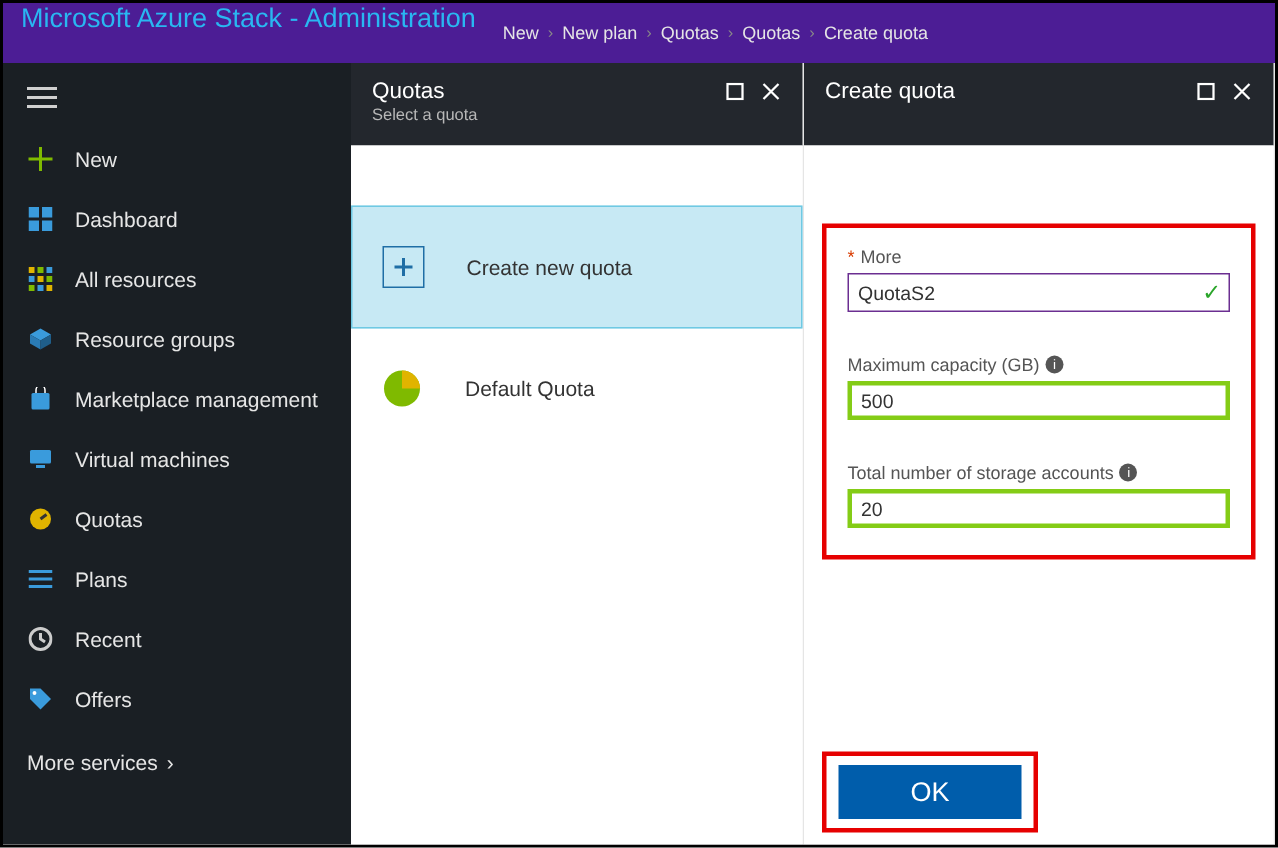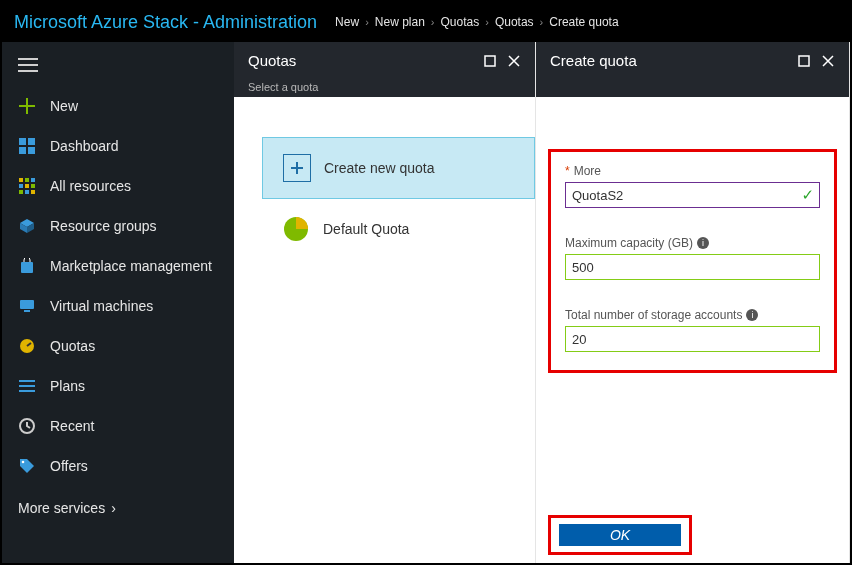--- a/index.html
+++ b/index.html
@@ -1,19 +1,19 @@
 <!DOCTYPE html>
 <html><head>
 <meta charset="utf-8">
 <style>
   * { box-sizing: border-box; margin: 0; padding: 0; }
   body { font-family: "Segoe UI", Arial, sans-serif; background: #fff; width: 852px; height: 565px; overflow: hidden; border: 2px solid #000; }
   
   
-  .topbar { height: 40px; background: #000000; display: flex; align-items: center; padding: 0 12px; color: #fff; }
+  .topbar { height: 40px; background: #4c1d95; display: flex; padding: 0 12px; color: #fff; }
   .topbar-title { color: #29b7f1; font-size: 18px; font-weight: 300; }
   .breadcrumb { display: flex; align-items: center; margin-left: 18px; font-size: 12px; color: #e5e5e5; gap: 6px; }
   .breadcrumb .crumb { color: #e5e5e5; }
   .breadcrumb .chev { color: #888; font-size: 11px; }
 
   .main { display: flex; height: calc(565px - 40px - 4px); }
 
   
   .sidebar { width: 232px; background: #1a1f24; color: #d0d0d0; display: flex; flex-direction: column; padding-top: 6px; }
   .hamburger { padding: 10px 16px 14px 16px; }
@@ -26,43 +26,43 @@
 
   
   .blades { flex: 1; display: flex; background: #fff; }
   .blade { border-right: 1px solid #e5e5e5; display: flex; flex-direction: column; }
   .blade.quotas { width: 302px; }
   .blade.create { flex:1; }
 
   .blade-header { background: #23272d; color: #fff; padding: 10px 14px 10px 14px; display: flex; align-items: flex-start; justify-content: space-between; height: 55px; }
   .blade-titlebox { display: flex; flex-direction: column; }
   .blade-title { font-size: 15px; font-weight: 400; }
-  .blade-sub { font-size: 11px; color: #b8b8b8; margin-top: 12px; }
+  .blade-sub { font-size: 11px; color: #b8b8b8; margin-top: 2px; }
   .blade-controls { display: flex; gap: 10px; align-items: center; margin-top: 2px; }
   .win-ico { width: 14px; height: 14px; display:inline-flex; align-items:center; justify-content:center; color:#fff; cursor:pointer; }
 
   .blade-body { flex:1; background:#fff; position:relative; padding-top: 40px; }
 
-  .quota-list-item { display:flex; align-items:center; padding: 14px 18px; gap: 11px; font-size: 14px; color:#333; cursor:pointer;margin-left:28px; }
+  .quota-list-item { display:flex; align-items:center; padding: 24px 18px; gap: 26px; font-size: 14px; color:#333; cursor:pointer; }
   .quota-list-item.selected { background:#c7e9f4; border:1px solid #6fc9e3; }
   .qi-icon { width:32px; height:32px; display:flex; align-items:center; justify-content:center; }
   .plusbox { width:28px; height:28px; border:1px solid #1f6ea5; display:flex; align-items:center; justify-content:center; }
   .plusbox svg path { stroke:#1f6ea5; }
 
   .form-highlight { margin: 12px 12px 0 12px; border:3px solid #e60000; padding: 12px 14px 18px 14px; }
   .field-label { font-size: 12px; color:#555; margin-bottom:4px; display:flex; align-items:center; gap:4px;}
   .req-star { color:#d83b01; }
   .info-dot { width:12px;height:12px; border-radius:50%; background:#555; color:#fff; font-size:9px; display:inline-flex; align-items:center; justify-content:center; }
-  .text-input { width:100%; height:26px; border:1px solid #84cc16; font-size:13px; padding:2px 6px; color:#333; }
+  .text-input { width:100%; height:26px; border:3px solid #84cc16; font-size:13px; padding:2px 6px; color:#333; }
   .text-input.valid { border:1px solid #6b2e91; }
   .input-wrap { position:relative; margin-bottom:28px; }
   .check-valid { position:absolute; right:6px; top:4px; color:#2aa52a; font-size:15px; }
 
   .ok-wrap { position:absolute; bottom:8px; left:12px; border:3px solid #e60000; padding:6px 8px; }
-  .ok-btn { width:122px; height:22px; background:#005dab; color:#fff; border:none; font-size:14px; cursor:pointer;font-style:italic; }
+  .ok-btn { width:122px; height:36px; background:#005dab; color:#fff; border:none; font-size:18px; cursor:pointer; }
 
 </style>
 </head>
 <body>
 
 <div class="topbar">
   <span class="topbar-title">Microsoft Azure Stack - Administration</span>
   <div class="breadcrumb">
     <span class="crumb">New</span>
     <span class="chev">›</span>

